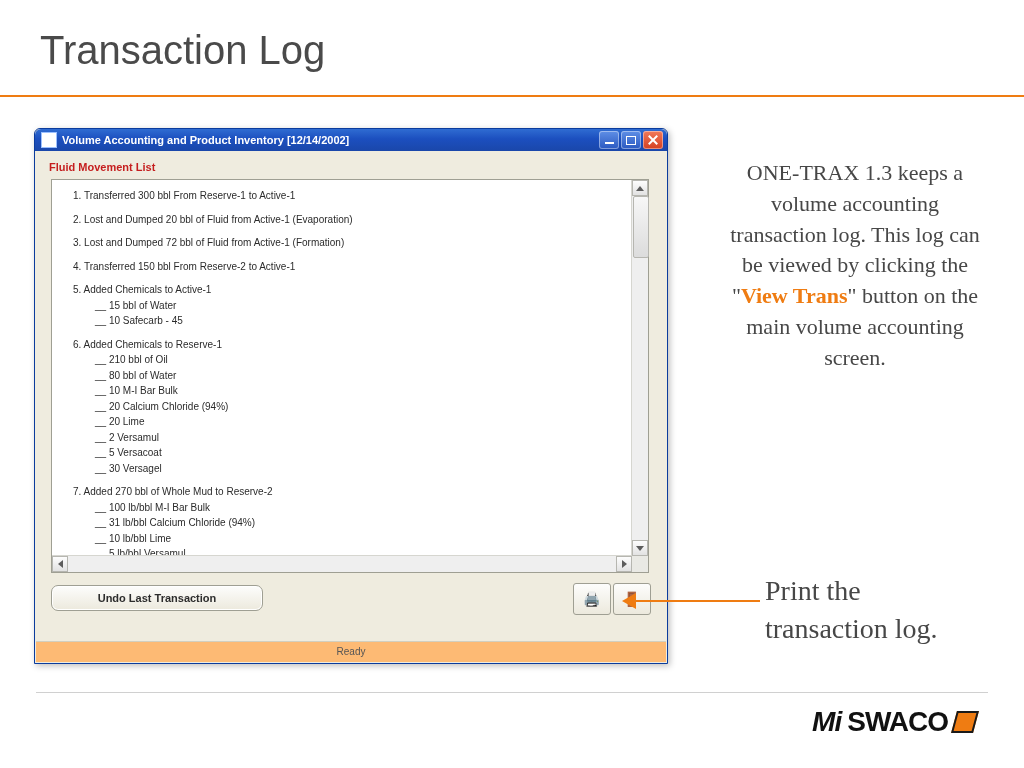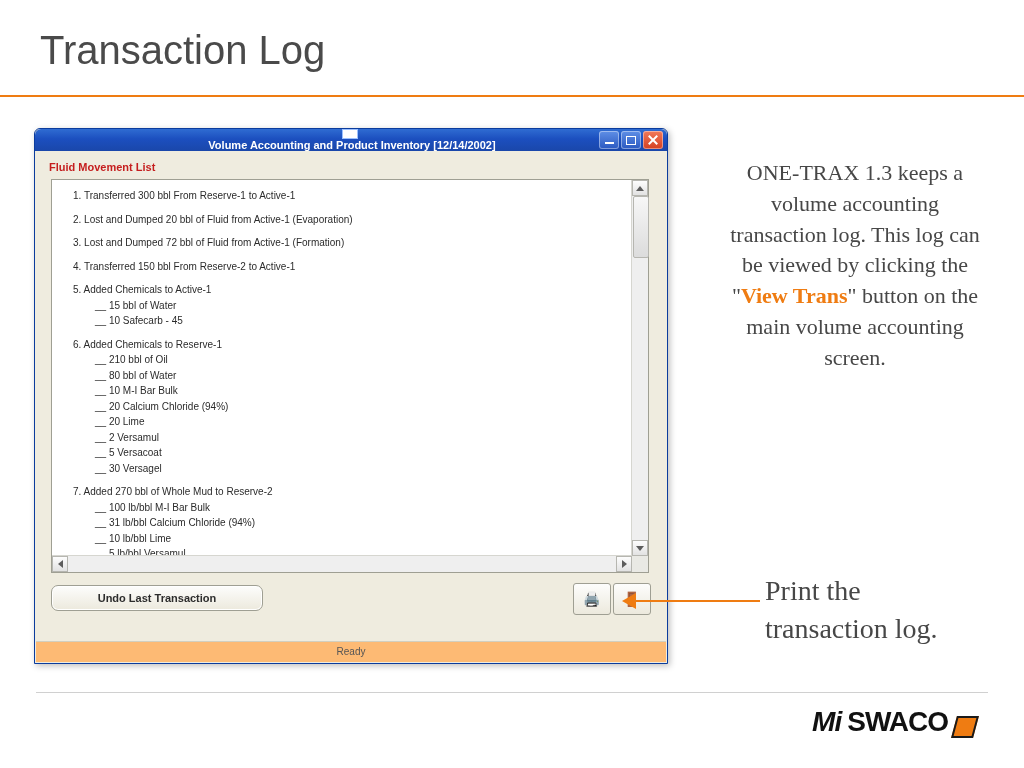--- a/index.html
+++ b/index.html
@@ -105,21 +105,20 @@
   .titlebar {
     height: 22px;
     background: linear-gradient(to bottom, #2f6cd2 0%, #1c4fbf 45%, #1a47aa 100%);
     border-radius: 6px 6px 0 0;
     display: flex;
     align-items: center;
     color: #fff;
     padding: 0 4px 0 6px;
     box-sizing: border-box;
     position: relative;
-    flex-direction: column;
   }
   .titlebar .tb-icon {
     width: 14px;
     height: 14px;
     background: #ffffff;
     border: 1px solid #9cc0ff;
     margin-right: 5px;
     display: inline-block;
   }
   .titlebar .tb-title {
@@ -285,21 +284,21 @@
   .logo {
     position: absolute;
     right: 48px;
     bottom: 22px;
     font-family: Arial, Helvetica, sans-serif;
     letter-spacing: -1px;
     font-size: 28px;
     font-weight: 900;
     color: #1a1a1a;
     display: flex;
-    align-items: flex-end;
+    align-items: center;
   }
   .logo .mi { font-style: italic; color:#111; margin-right:6px;}
   .logo .sw { color:#111; }
   .logo .bullet {
     width: 18px; height: 18px;
     background:#ef7c12;
     transform: skewX(-15deg);
     margin-left:6px;
     border: 2px solid #1a1a1a;
   }

